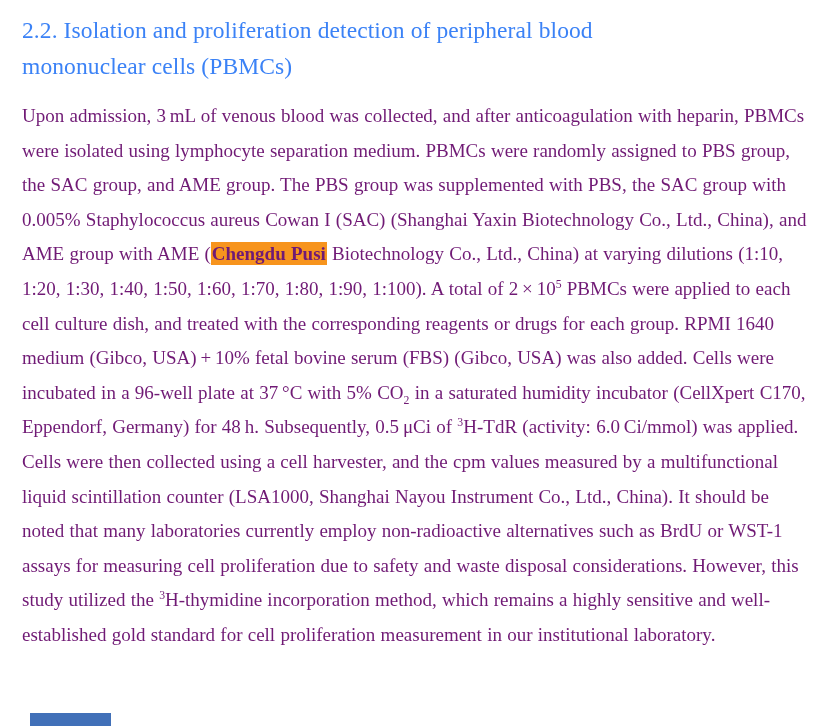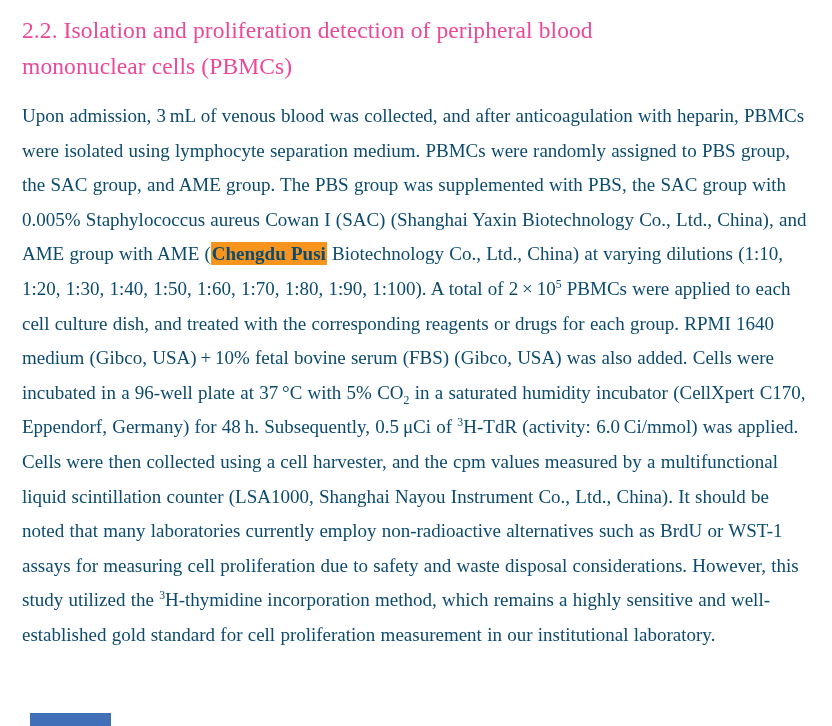--- a/index.html
+++ b/index.html
@@ -18,29 +18,29 @@
     font-family: "Liberation Serif", "DejaVu Serif", serif;
     color: #1c1c1c;
     box-sizing: border-box;
     padding: 12px 20px 0 22px;
   }
   .section-heading {
     font-family: "Liberation Serif", "DejaVu Serif", serif;
     font-weight: 400;
     font-size: 23.5px;
     line-height: 36px;
-    color: #ec4899;
+    color: #3b82f6;
     margin: 0 0 15px 0;
     max-width: 700px;
     letter-spacing: 0.1px;
   }
   .section-paragraph {
     font-size: 19px;
     line-height: 34.6px;
-    color: #0c4a6e;
+    color: #701a75;
     margin: 0;
     max-width: 792px;
     text-align: left;
     word-spacing: 0.5px;
   }
   .section-paragraph .highlight {
     background: #f7941d;
     font-weight: 700;
     padding: 1px 1px;
   }

